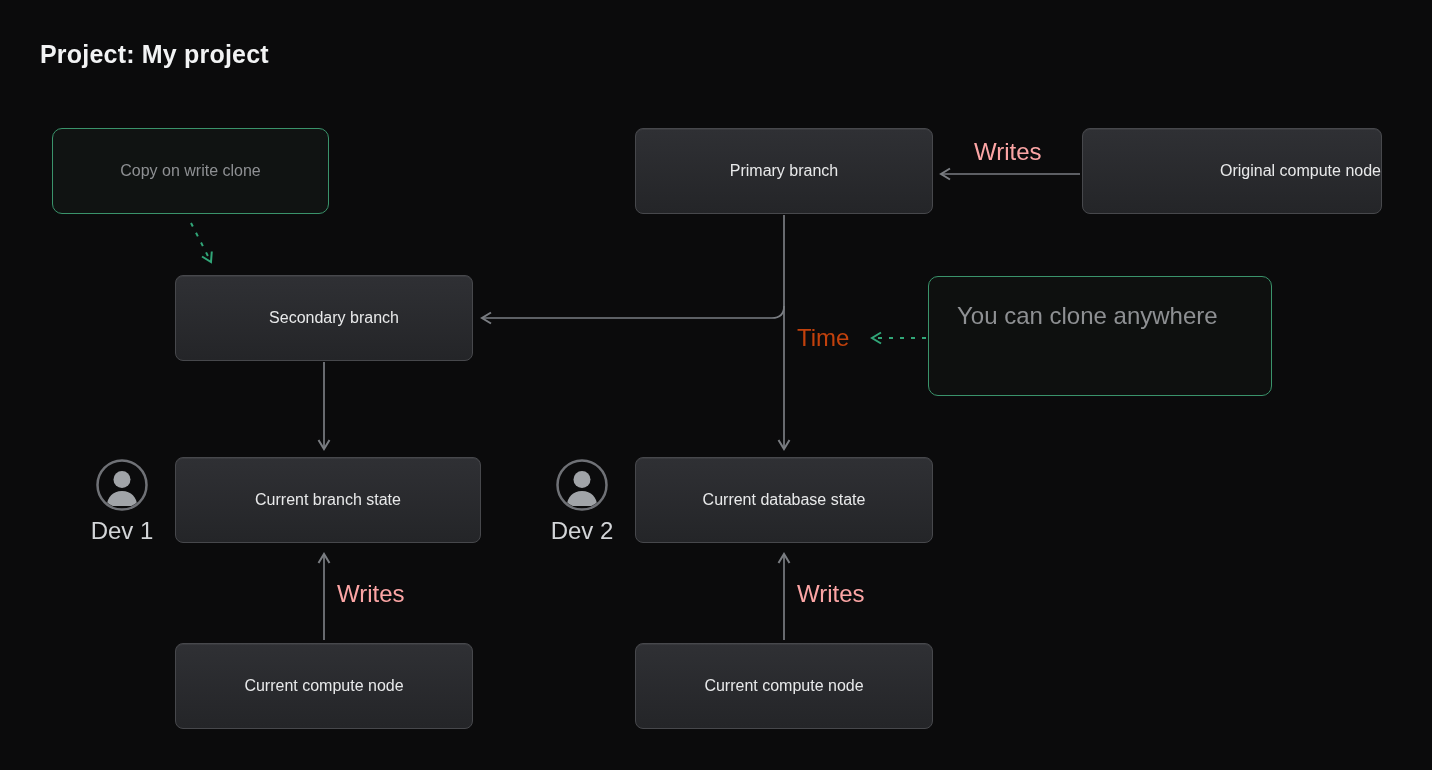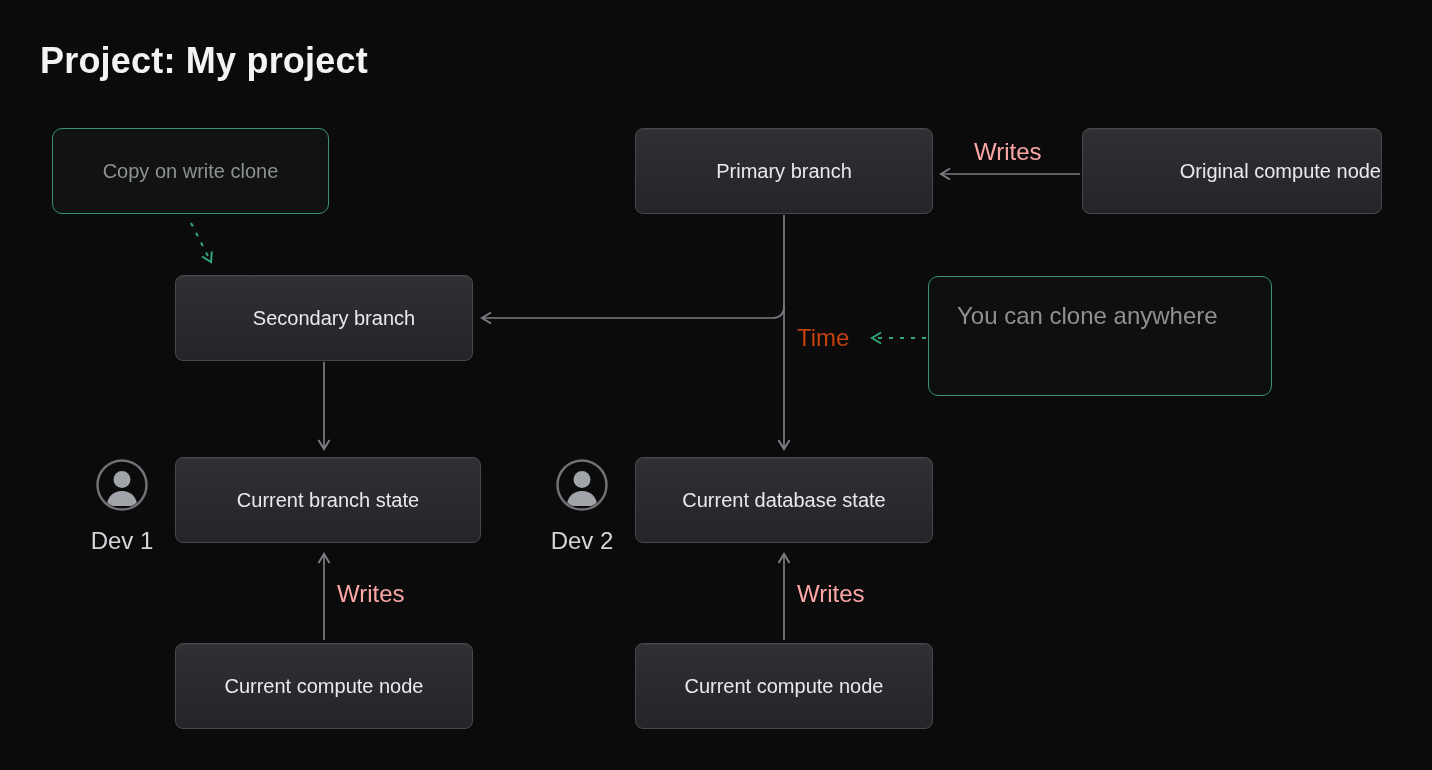--- a/index.html
+++ b/index.html
@@ -9,33 +9,33 @@
     height: 770px;
     background: #0b0b0c;
     overflow: hidden;
     font-family: "Liberation Sans", sans-serif;
   }
   .title {
     position: absolute;
     left: 40px;
     top: 40px;
     margin: 0;
-    font-size: 36px;
+    font-size: 25px;
     font-weight: 600;
     color: #f2f3f4;
     letter-spacing: 0.2px;
   }
   .node {
     position: absolute;
     display: flex;
     align-items: center;
     justify-content: center;
     box-sizing: border-box;
     border-radius: 8px;
-    font-size: 20px;
+    font-size: 16px;
     white-space: nowrap;
   }
   .node--dark {
     background: linear-gradient(180deg, #2f3034 0%, #242528 100%);
     border: 1px solid #47484c;
     box-shadow: inset 0 1px 0 rgba(255,255,255,0.05);
     color: #e8e9ea;
   }
   .node--green {
     background: #101312;
@@ -66,21 +66,21 @@
     line-height: 37px;
   }
   .dev {
     position: absolute;
     width: 60px;
     display: flex;
     flex-direction: column;
     align-items: center;
   }
   .dev-label {
-    margin-top: 16px;
+    margin-top: 6px;
     font-size: 24px;
     color: #d3d5d8;
     white-space: nowrap;
   }
   .arrows {
     position: absolute;
     left: 0;
     top: 0;
   }
   .arrows path { fill: none; }

